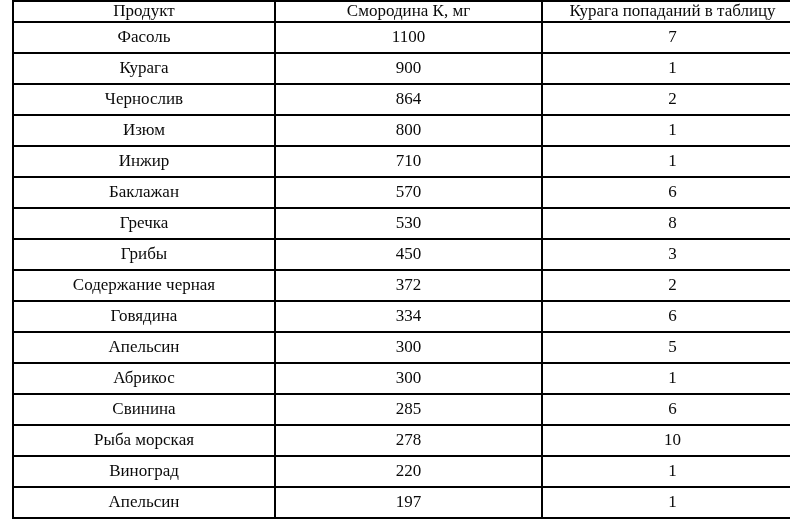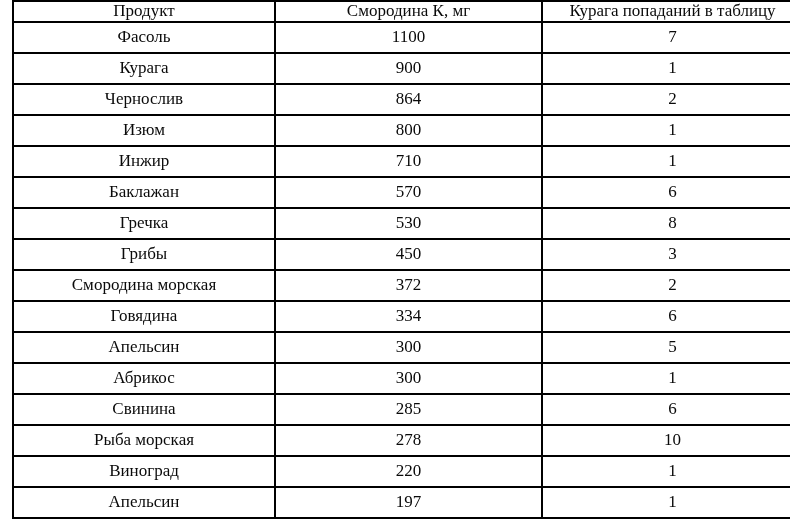--- a/index.html
+++ b/index.html
@@ -88,21 +88,21 @@
         <td>Гречка</td>
         <td>530</td>
         <td>8</td>
       </tr>
       <tr>
         <td>Грибы</td>
         <td>450</td>
         <td>3</td>
       </tr>
       <tr>
-        <td>Смородина морская</td>
+        <td>Содержание черная</td>
         <td>372</td>
         <td>2</td>
       </tr>
       <tr>
         <td>Говядина</td>
         <td>334</td>
         <td>6</td>
       </tr>
       <tr>
         <td>Апельсин</td>

